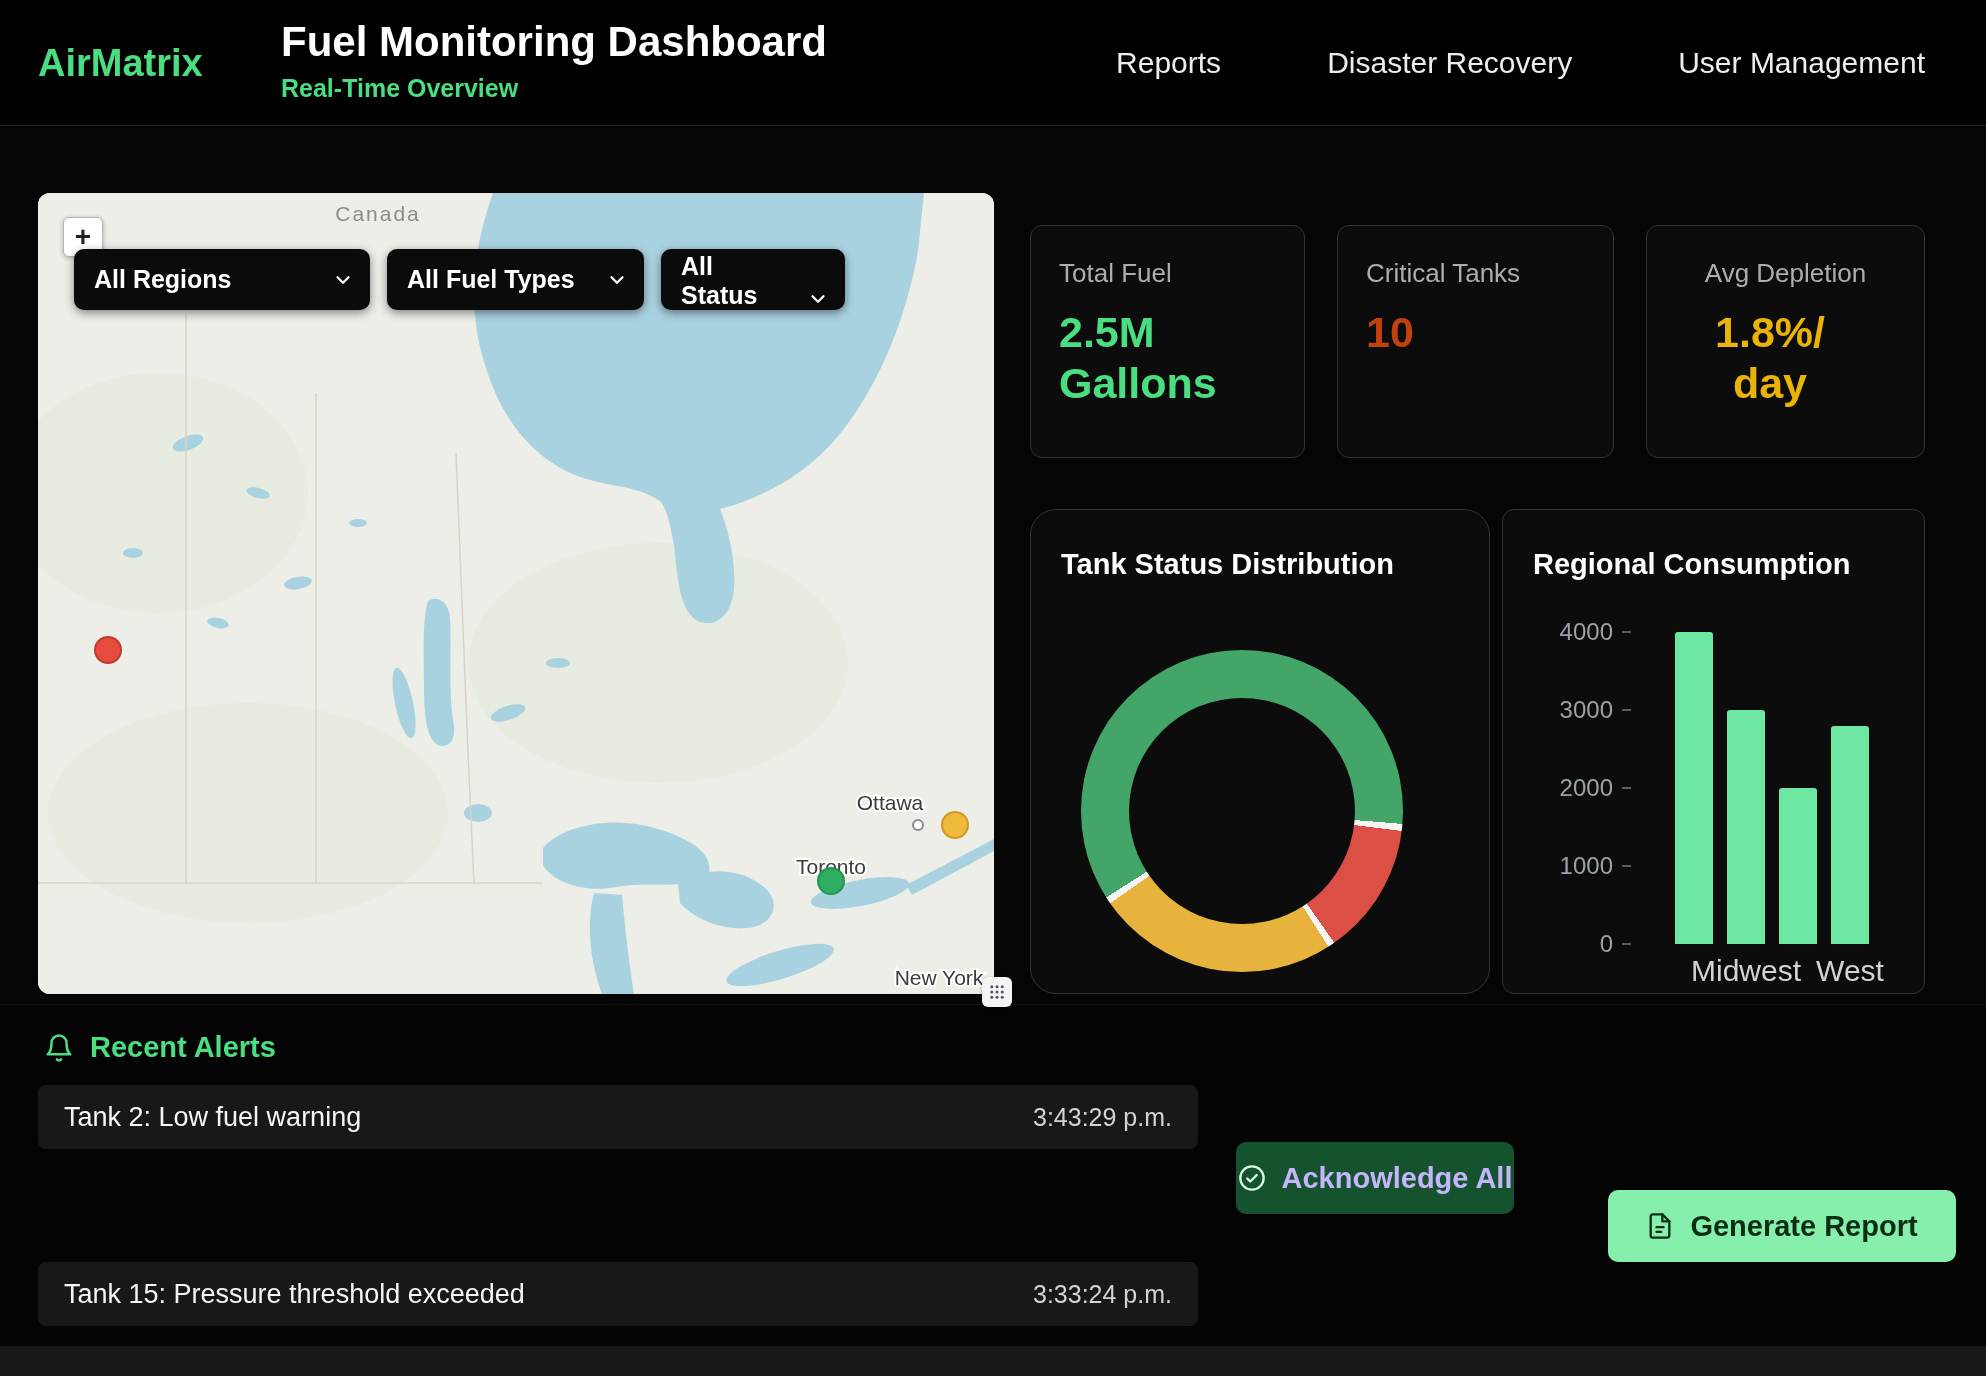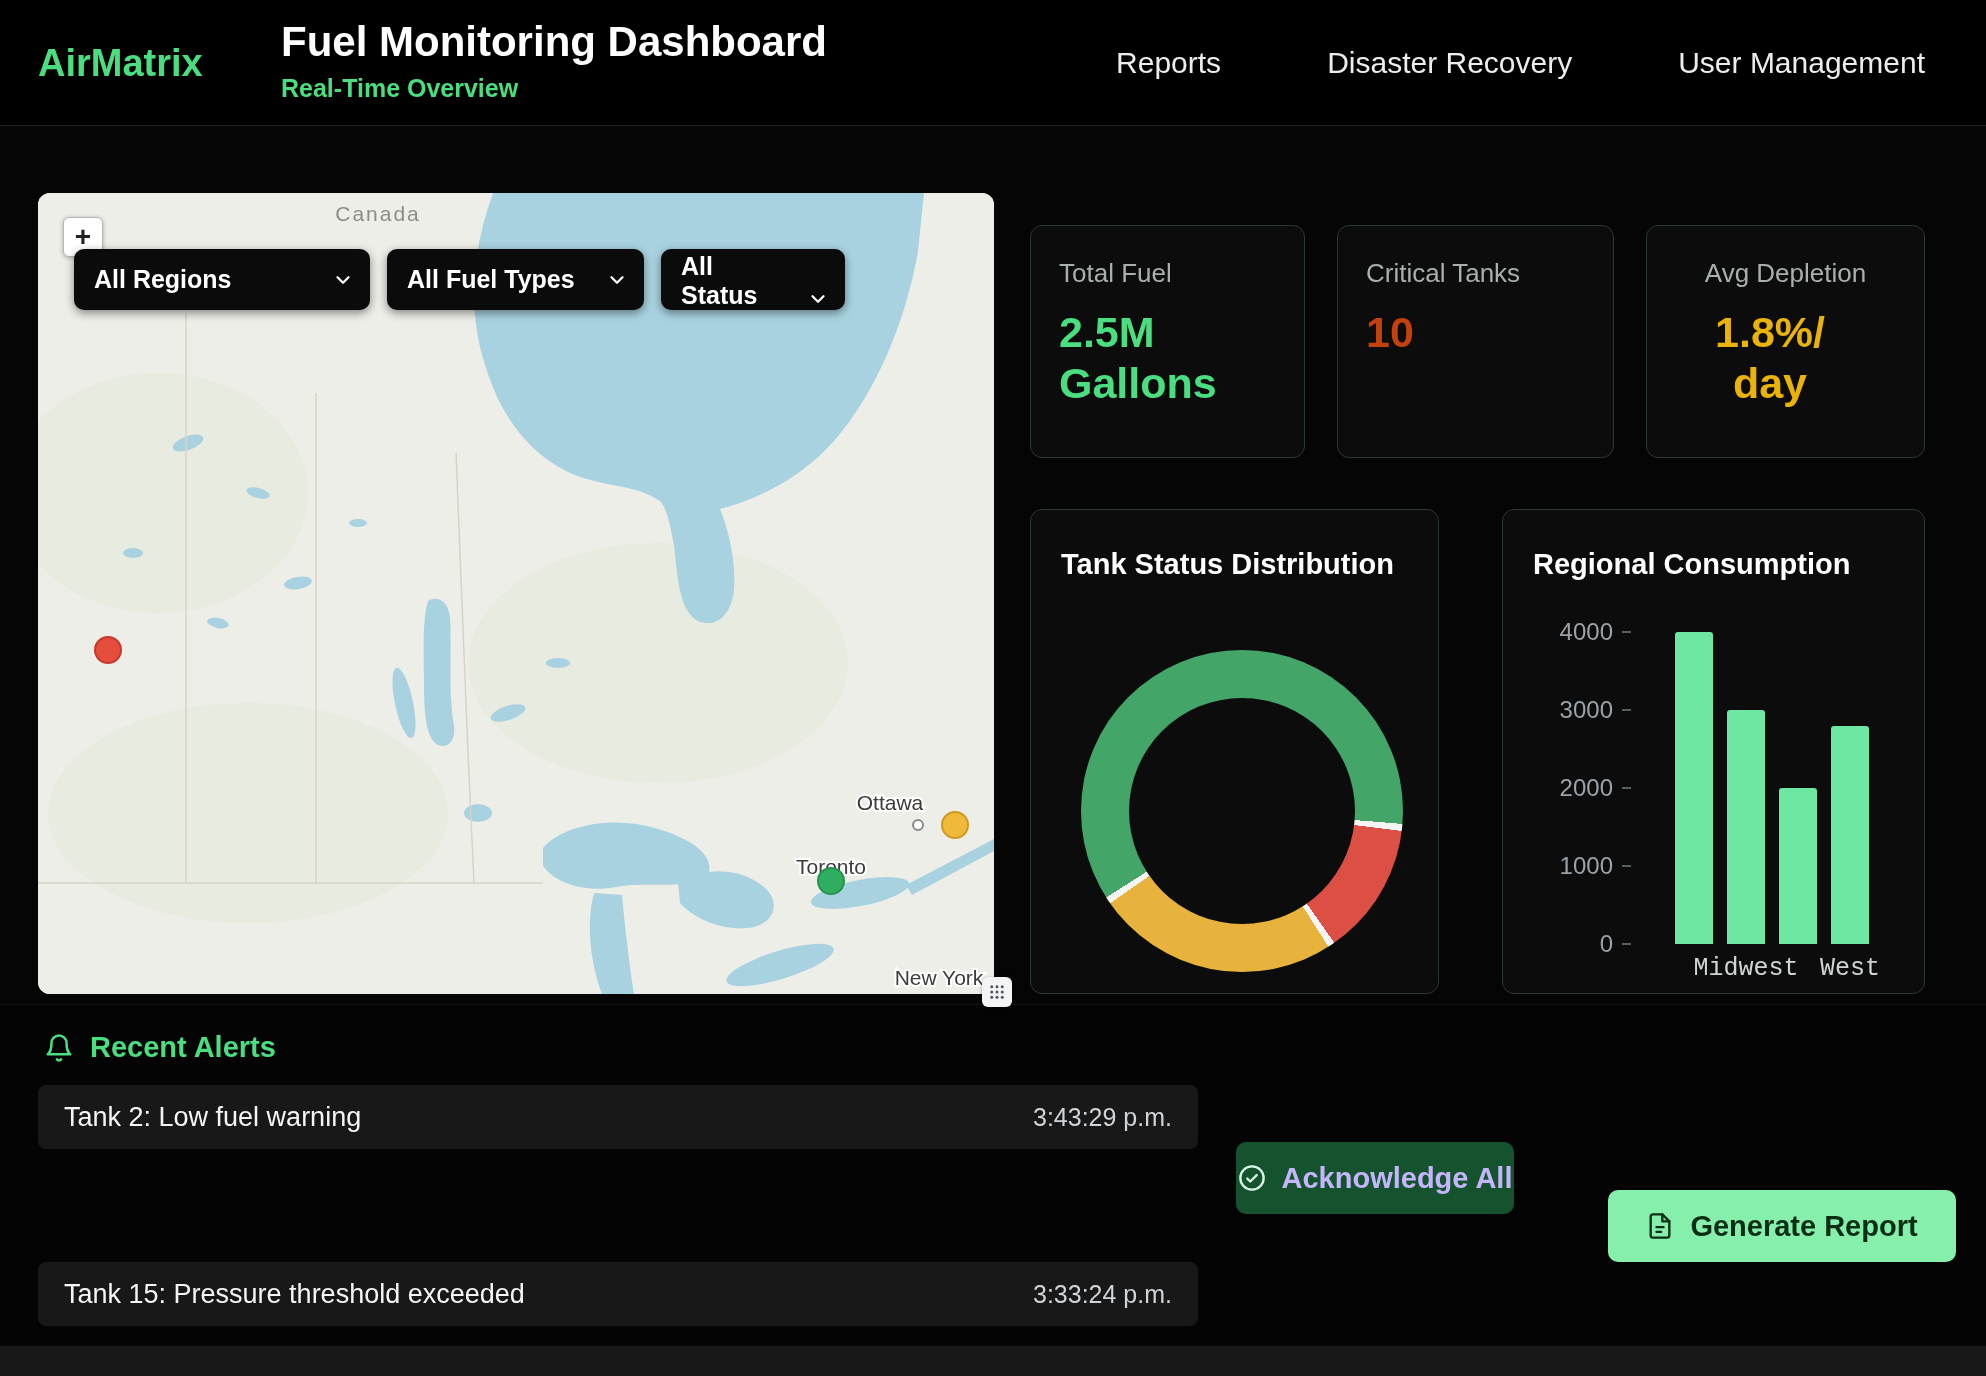--- a/index.html
+++ b/index.html
@@ -26,29 +26,29 @@
   .drag-handle { position: absolute; left: 982px; top: 977px; width: 30px; height: 30px; background: #f4f4f5; border-radius: 6px; display: flex; align-items: center; justify-content: center; z-index: 6; box-shadow: 0 1px 3px rgba(0,0,0,.4); cursor: grab; }
 
   
   .stat-card { position: absolute; top: 225px; height: 233px; background: #0c0c0c; border: 1px solid #2b392e; border-radius: 12px; padding: 32px 28px; }
   .stat-1 { left: 1030px; width: 275px; } .stat-2 { left: 1337px; width: 277px; } .stat-3 { left: 1646px; width: 279px; text-align: center; }
   .stat-label { font-size: 26px; color: #a8b0ac; margin-bottom: 18px; }
   .stat-value { font-size: 43px; font-weight: bold; line-height: 1.18; max-width: 190px; }
 
   
   .chart-card { position: absolute; top: 509px; height: 485px; background: #0c0c0c; border: 1px solid #2b392e; border-radius: 12px; overflow: hidden; }
-  .chart-a { left: 1030px; width: 409px; } .chart-b { left: 1502px; width: 423px; }
+  .chart-a { left: 1030px; width: 460px; border-radius: 26px; } .chart-b { left: 1502px; width: 423px; }
   .chart-title { position: absolute; left: 30px; top: 38px; font-size: 29px; font-weight: bold; color: #fff; }
   .donut { position: absolute; left: 50px; top: 140px; width: 322px; height: 322px; border-radius: 50%; }
   .donut-hole { position: absolute; left: 48px; top: 48px; width: 226px; height: 226px; border-radius: 50%; background: #0c0c0c; }
   .bar-plot { position: absolute; left: 0; top: 0; width: 100%; height: 100%; }
   .ytick { position: absolute; left: 34px; width: 76px; text-align: right; font-size: 24px; color: #9aa3a9; }
   .ydash { position: absolute; left: 119px; width: 9px; height: 2px; background: #55605f; }
   .vbar { position: absolute; width: 38px; border-radius: 3px 3px 0 0; }
-  .xcat { position: absolute; transform: translateX(-50%); font-size: 25px; color: #cfd6d2; white-space: nowrap; font-family: Liberation Mono, monospace; }
+  .xcat { position: absolute; transform: translateX(-50%); font-size: 30px; color: #cfd6d2; white-space: nowrap; }
 
   
   .alerts-panel { position: absolute; left: 0; top: 1004px; width: 100%; height: 342px; background: #040404; border-top: 1px solid #151515; }
   .alerts-header { position: absolute; left: 44px; top: 26px; display: flex; align-items: center; gap: 16px; }
   .alerts-header svg { width: 30px; height: 30px; }
   .alerts-title { font-size: 29px; font-weight: bold; color: #4ade80; }
   .alert-row { position: absolute; left: 38px; width: 1160px; height: 64px; background: #181818; border-radius: 8px; display: flex; align-items: center; justify-content: space-between; padding: 0 26px; cursor: pointer; }
   .row-0 { top: 80px; } .row-1 { top: 169px; } .row-2 { top: 257px; }
   .alert-msg { font-size: 27px; color: #f5f5f5; }
   .alert-time { font-size: 25px; color: #cfd4d8; }

